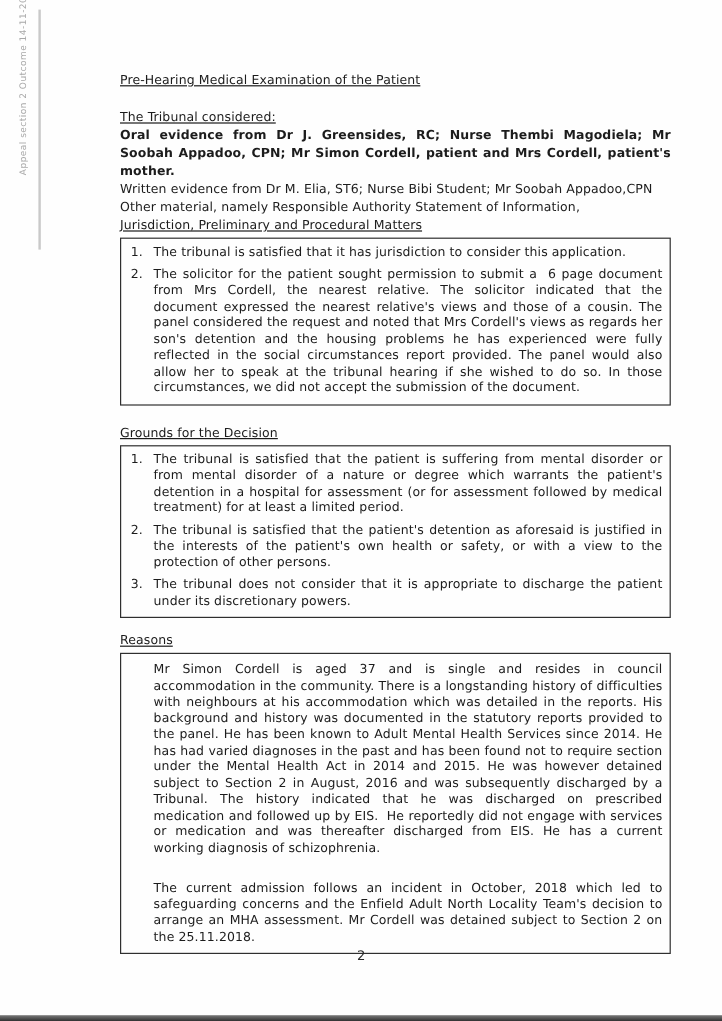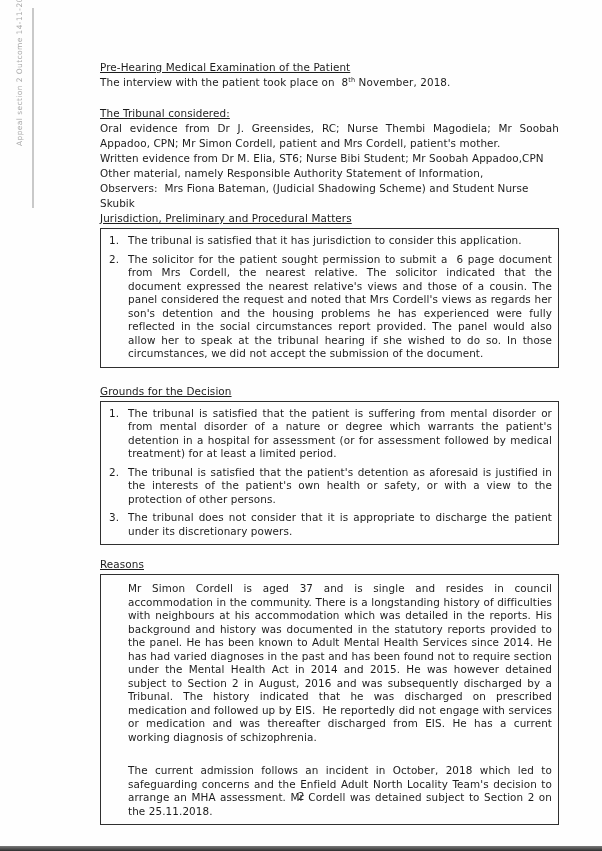--- a/index.html
+++ b/index.html
@@ -64,27 +64,25 @@
 <body>
 
 <div class="page">
 
   <div class="filename-vert">Appeal section 2 Outcome 14-11-2018.pdf</div>
   <div class="edge-line"></div>
 
   <div class="content">
 
     <div class="h">Pre-Hearing Medical Examination of the Patient</div>
-    <div class="line"><span>The interview with the patient took place on  8</span><sup class="sm">th</sup><span> November, 2018.</span></div>
 
     <div class="h mt16">The Tribunal considered:</div>
-    <div class="line" style="text-align:justify;">Oral evidence from Dr J. Greensides, RC; Nurse Thembi Magodiela; Mr Soobah Appadoo, CPN; Mr Simon Cordell, patient and Mrs Cordell, patient's mother.</div>
+    <div class="line" style="text-align:justify;font-weight:bold;">Oral evidence from Dr J. Greensides, RC; Nurse Thembi Magodiela; Mr Soobah Appadoo, CPN; Mr Simon Cordell, patient and Mrs Cordell, patient's mother.</div>
     <div class="line">Written evidence from Dr M. Elia, ST6; Nurse Bibi Student; Mr Soobah Appadoo,CPN</div>
     <div class="line">Other material, namely Responsible Authority Statement of Information,</div>
-    <div class="line">Observers:  Mrs Fiona Bateman, (Judicial Shadowing Scheme) and Student Nurse Skubik</div>
 
     <div class="h">Jurisdiction, Preliminary and Procedural Matters</div>
     <div class="box">
       <div class="item">
         <span class="num">1.</span>
         <span class="txt">The tribunal is satisfied that it has jurisdiction to consider this application.</span>
       </div>
       <div class="item">
         <span class="num">2.</span>
         <span class="txt">The solicitor for the patient sought permission to submit a  6 page document from Mrs Cordell, the nearest relative. The solicitor indicated that the document expressed the nearest relative's views and those of a cousin. The panel considered the request and noted that Mrs Cordell's views as regards her son's detention and the housing problems he has experienced were fully reflected in the social circumstances report provided. The panel would also allow her to speak at the tribunal hearing if she wished to do so. In those circumstances, we did not accept the submission of the document.</span>

